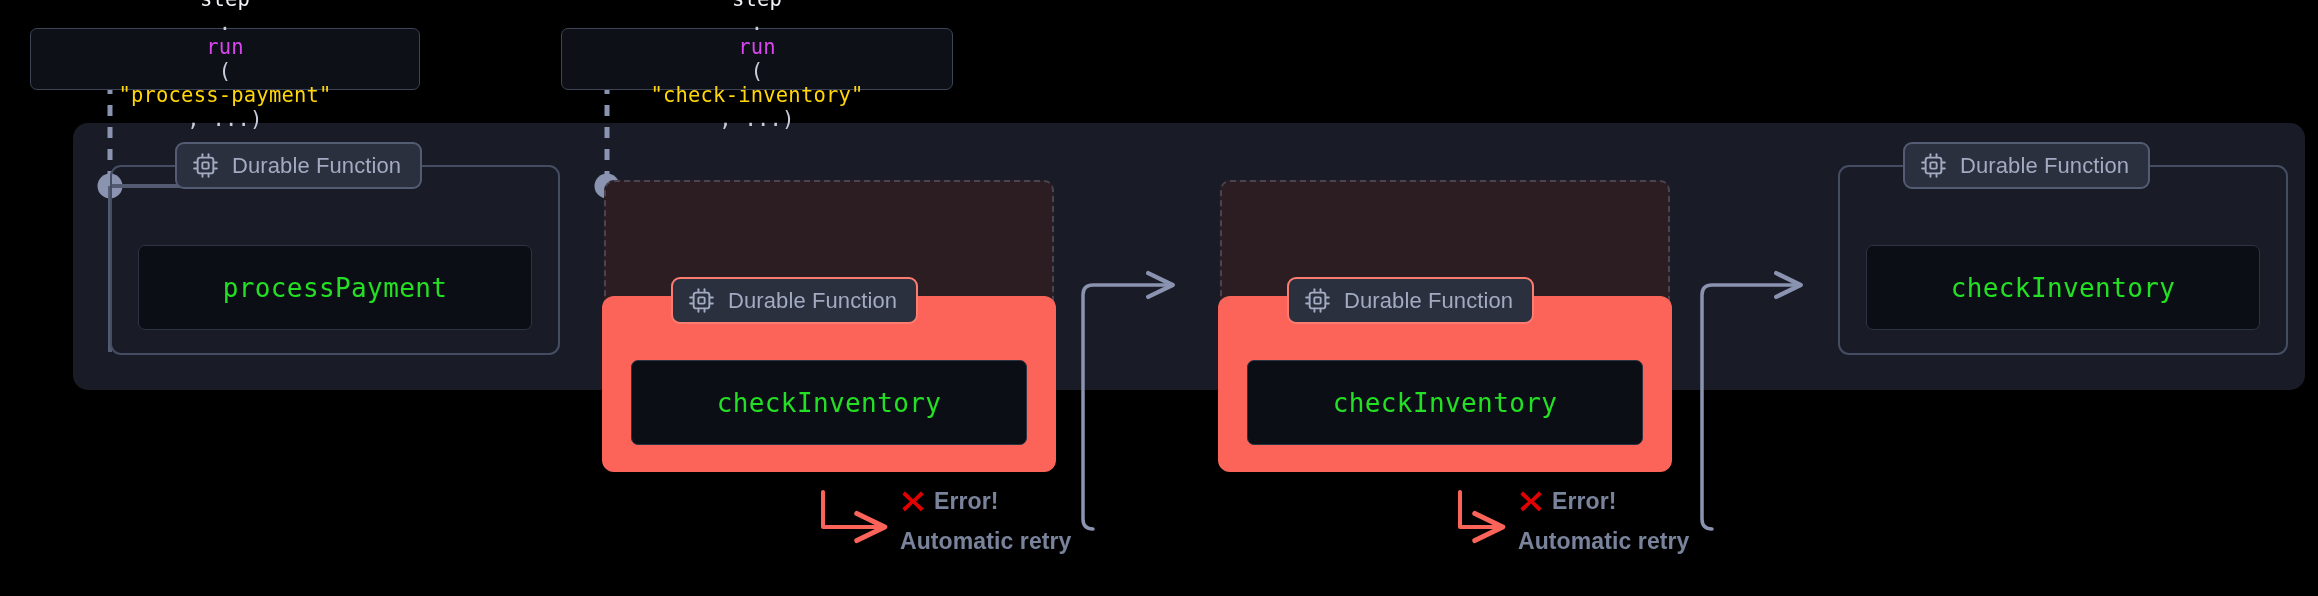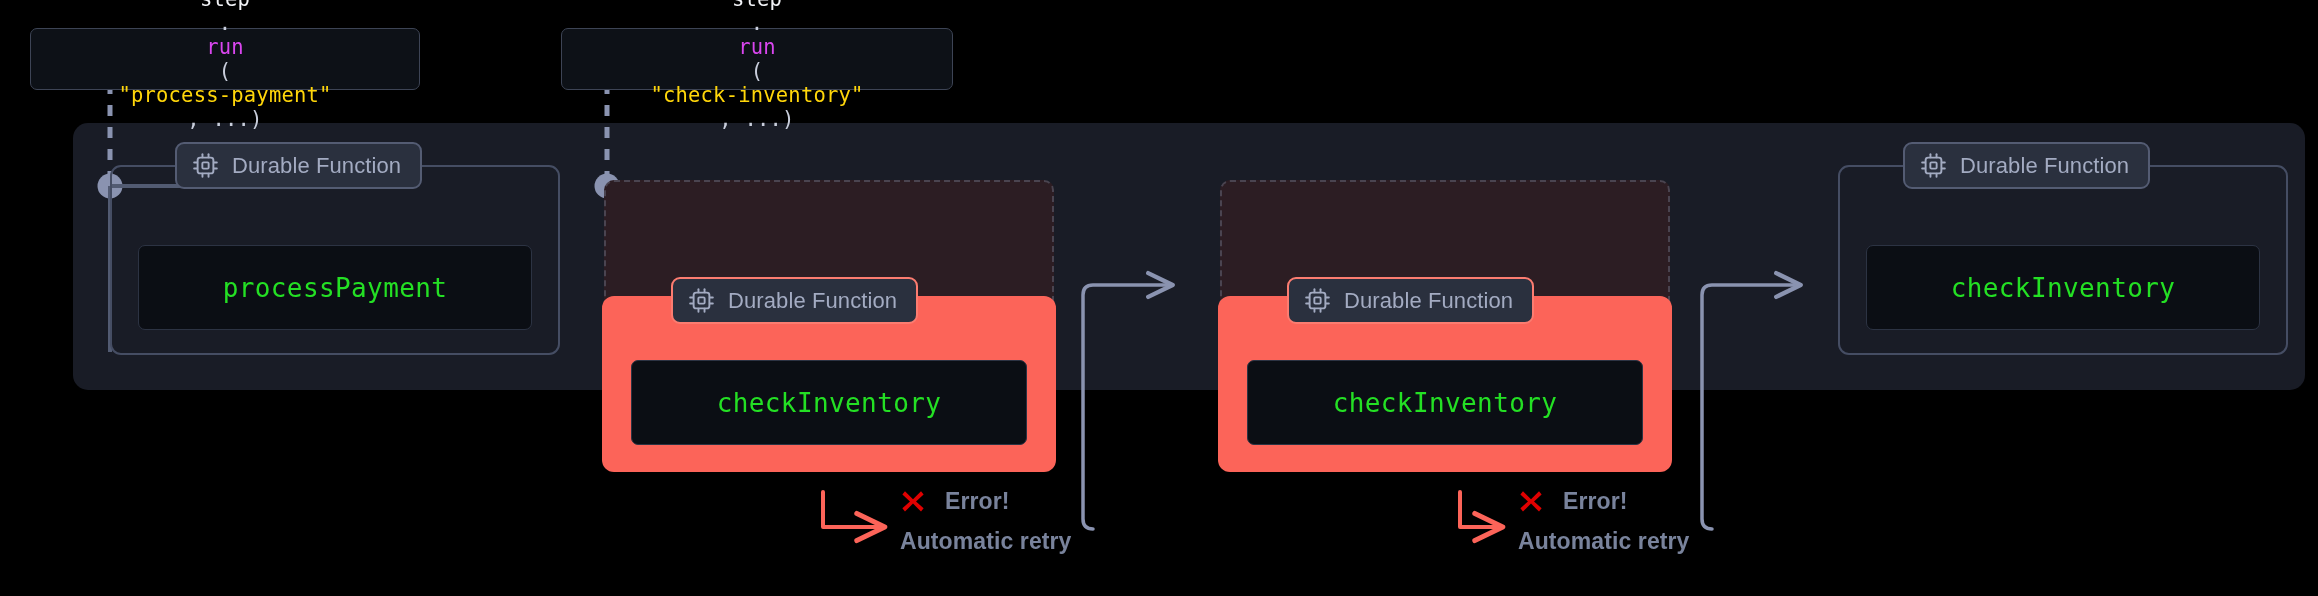--- a/index.html
+++ b/index.html
@@ -63,21 +63,21 @@
     position:absolute;border:2px dashed #4A4450;border-radius:10px;
     background:#2C1D23;box-sizing:border-box;z-index:1;
   }
   .redbody{
     position:absolute;background:#FC6459;border-radius:12px;z-index:2;
   }
   .dfchip.err{border-color:#FC7C70;background:#2A303E;}
 
   
   .errnote{position:absolute;z-index:9;}
-  .errline{display:flex;align-items:center;gap:19px;}
+  .errline{display:flex;align-items:center;gap:8px;}
   .xicon{width:26px;height:26px;display:block;flex:none;}
   .errtitle{color:#79839C;font-size:23px;font-weight:700;letter-spacing:.1px;line-height:1;}
   .errsub{color:#79839C;font-size:23px;font-weight:700;letter-spacing:.1px;margin-top:16px;line-height:1;white-space:nowrap;}
 
   .arrowsSVG{position:absolute;left:0;top:0;width:2318px;height:596px;overflow:visible;pointer-events:none;z-index:8;}
 </style>
 </head>
 <body>
 
 <div class="stage">

